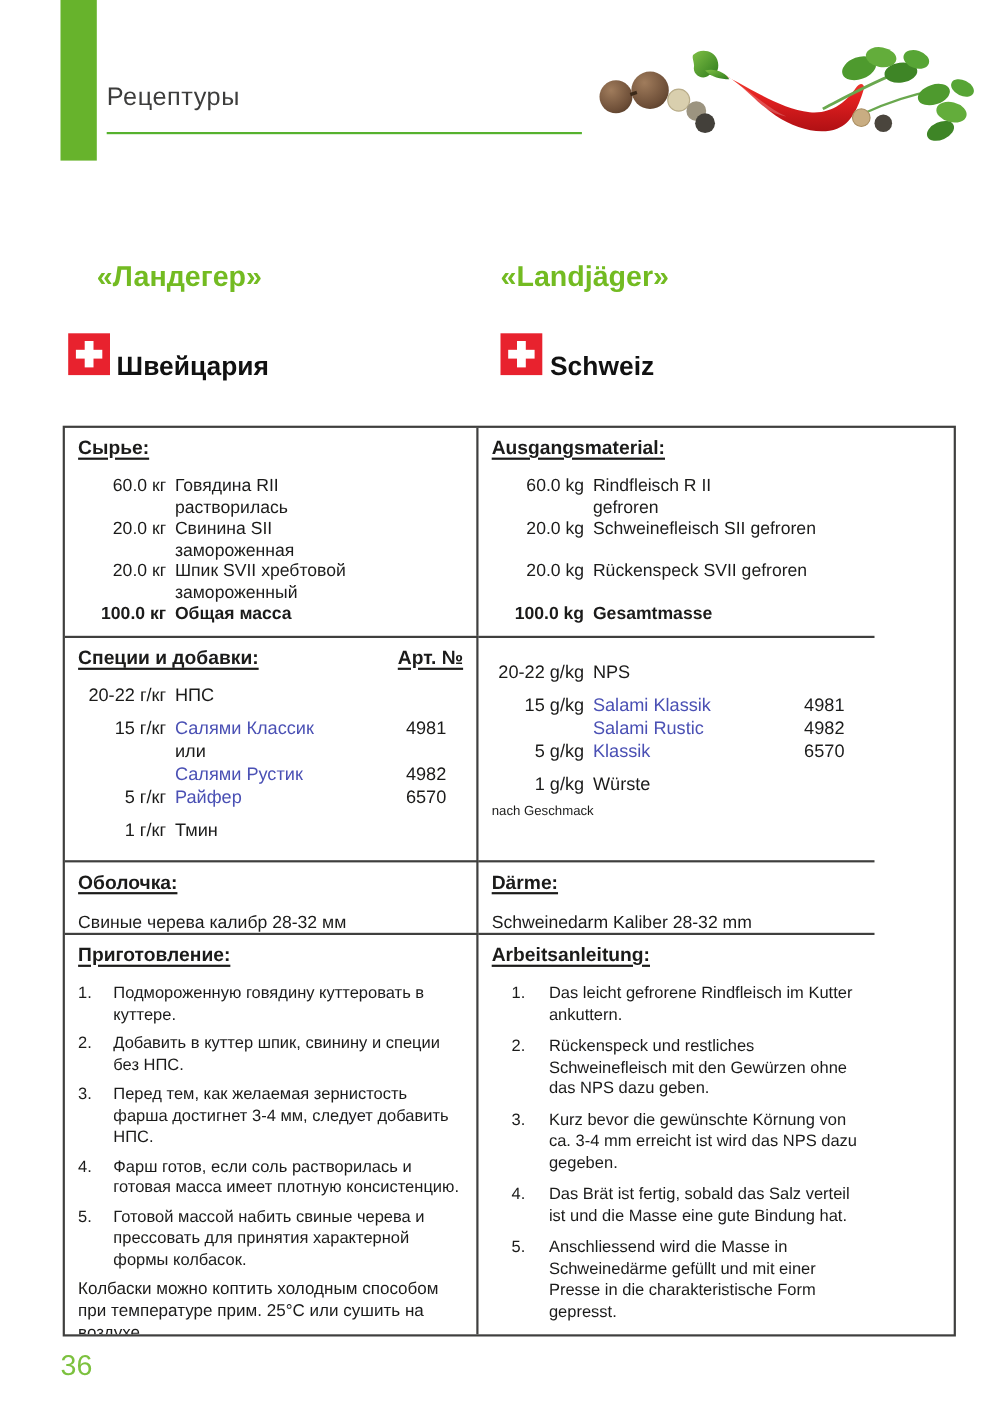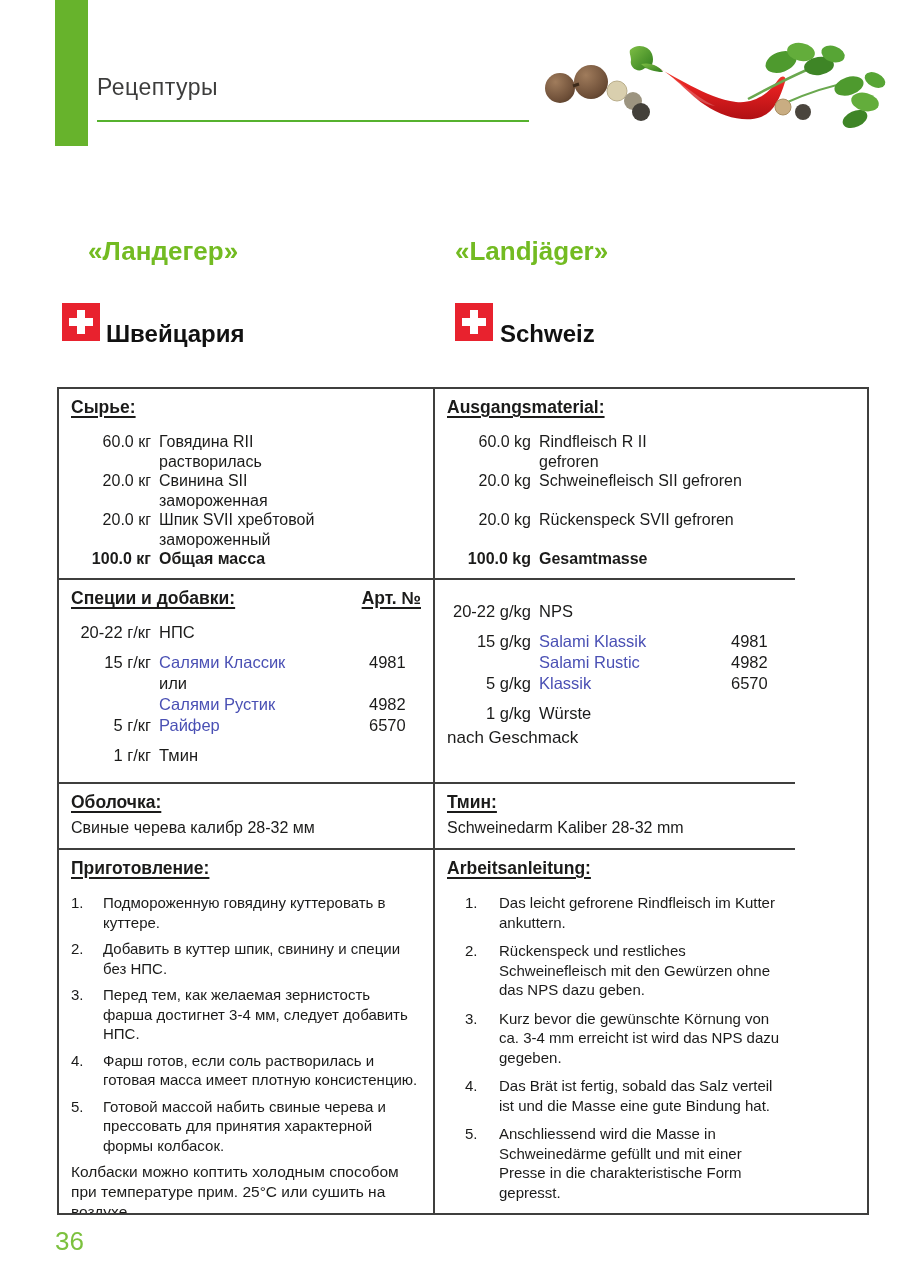--- a/index.html
+++ b/index.html
@@ -48,23 +48,23 @@
   .desc{white-space:pre-line;}
 
   .spice-list{margin-top:13px;font-size:16.5px;line-height:21px;}
   .spice-row{display:grid;grid-template-columns:80px 1fr 52px;column-gap:8px;align-items:baseline;}
   .cell-de .spice-row{grid-template-columns:84px 1fr 52px;}
   .spice-row .art{}
   .gap-b{margin-bottom:9px;}
   .gap-t{margin-top:9px;}
   .product{color:var(--blue-product,#4a50b4);font-weight:normal;}
   .alt-note{font-size:13.5px;line-height:16px;}
-  .taste-note{font-size:17px;margin-top:3px;}
-
-  .casing-text{margin-top:6px;font-size:16px;}
+  .taste-note{font-size:12px;margin-top:3px;}
+
+  .casing-text{margin-top:18px;font-size:16px;}
 
   .prep-cell{display:flex;flex-direction:column;}
   .steps{margin-top:14px;}
   .steps-de{padding-left:18px;}
   .step{display:grid;grid-template-columns:24px 1fr;column-gap:8px;margin-bottom:7px;font-size:15px;line-height:19.5px;}
   .steps-de .step{grid-template-columns:26px 1fr;margin-bottom:9px;}
   .prep-footer{margin-top:auto;font-size:15.5px;line-height:20px;padding-bottom:2px;}
   .prep-footer-de{margin-top:auto;font-size:15.5px;line-height:20px;padding-bottom:2px;}
 
   .page-number{left:55px;top:1226px;font-size:26px;color:var(--green-page,#7cc13e);}
@@ -251,21 +251,21 @@
       </div>
       <div class="taste-note">nach Geschmack</div>
     </div>
   </div>
 
   <div class="cell cl bt">
     <div class="sec-head">Оболочка:</div>
     <div class="casing-text">Свиные черева калибр 28-32 мм</div>
   </div>
   <div class="cell cell-de bt">
-    <div class="sec-head">Тмин:</div>
+    <div class="sec-head">Därme:</div>
     <div class="casing-text">Schweinedarm Kaliber 28-32 mm</div>
   </div>
 
   <div class="cell cl bt prep-cell">
     <div class="sec-head">Приготовление:</div>
     <div class="steps">
       <div class="step">
         <span class="num">1.</span>
         <span>Подмороженную говядину куттеровать в куттере.</span>
       </div>

